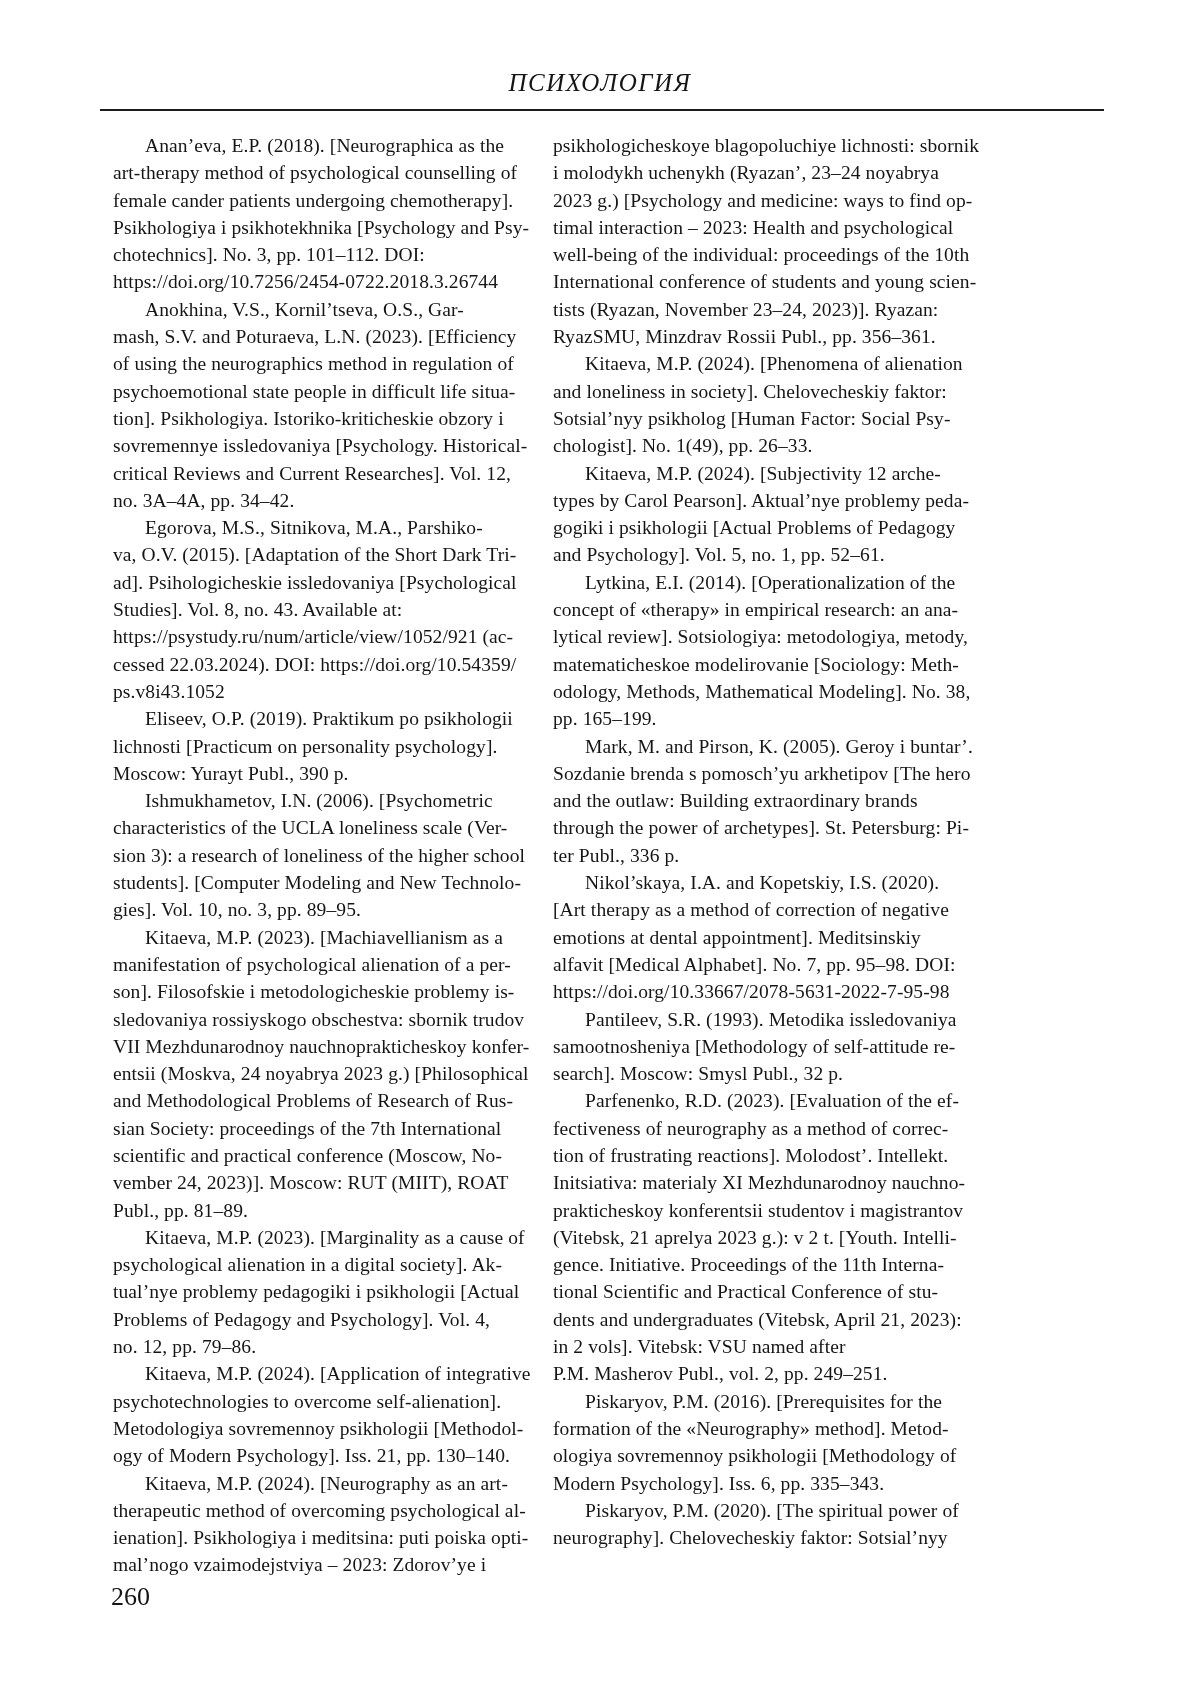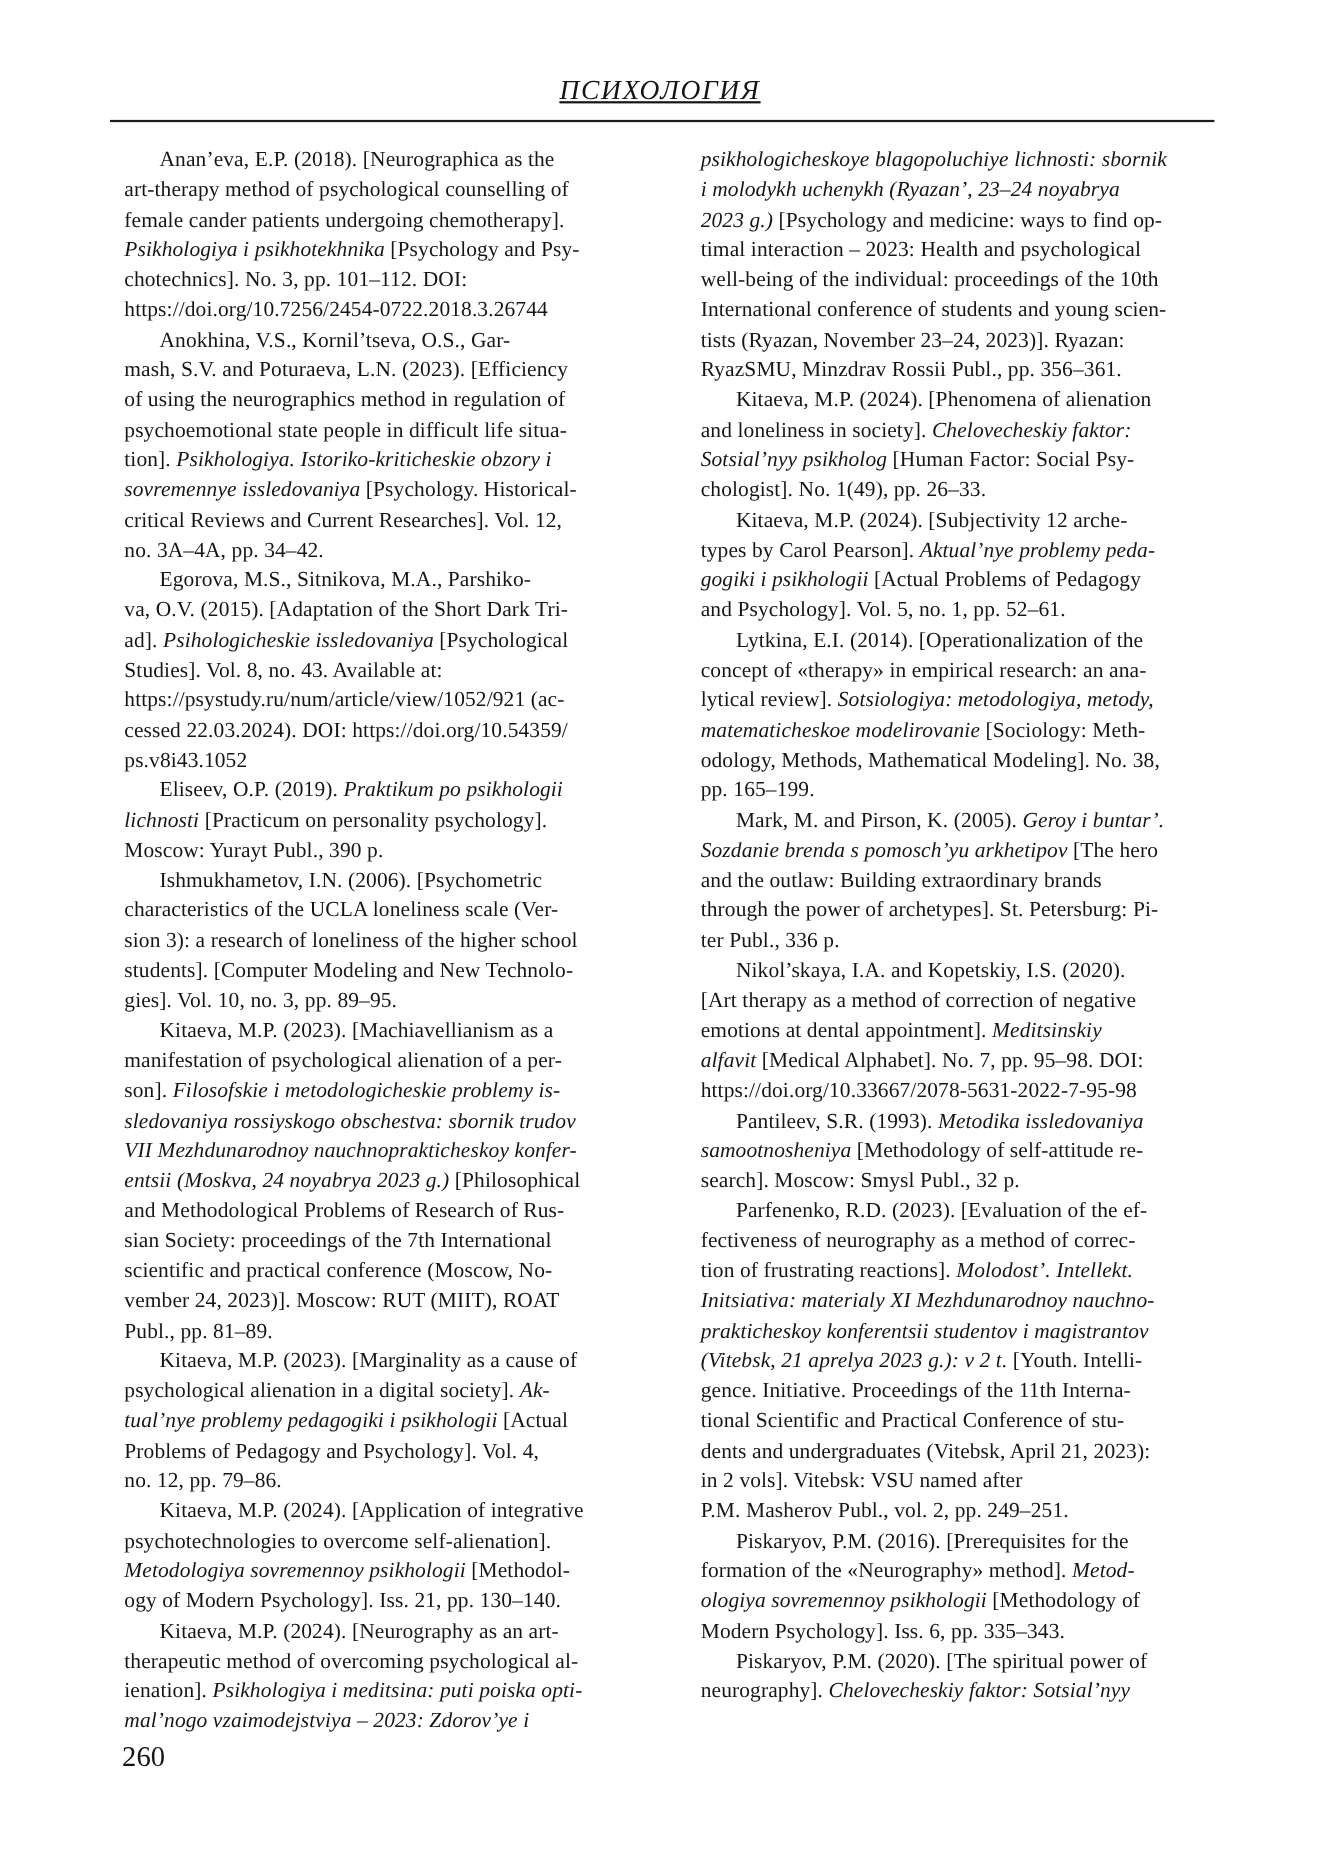--- a/index.html
+++ b/index.html
@@ -15,46 +15,44 @@
   }
   .running-head {
     position: absolute;
     top: 69px;
     left: 0;
     width: 100%;
     text-align: center;
     font-style: italic;
     font-size: 25px;
     letter-spacing: 1.5px;
-    text-decoration: underline;
   }
   .rule {
     position: absolute;
     top: 109px;
     left: 100px;
     width: 1004px;
     height: 2px;
     background: #1c1c1c;
   }
   .columns {
     position: absolute;
     top: 132px;
     left: 113px;
     display: flex;
-    gap: 84px;
   }
   .col { width: 440px; }
   .ref-line {
     font-size: 19.5px;
     line-height: 27.3px;
     white-space: nowrap;
     letter-spacing: 0.1px;
   }
   .ref-line.indent { padding-left: 32px; }
-  .it { font-style: italic; }
+  .it { }
   .page-number {
     position: absolute;
     left: 111px;
     top: 1582px;
     font-size: 26px;
   }
 </style>
 </head>
 <body>
 

